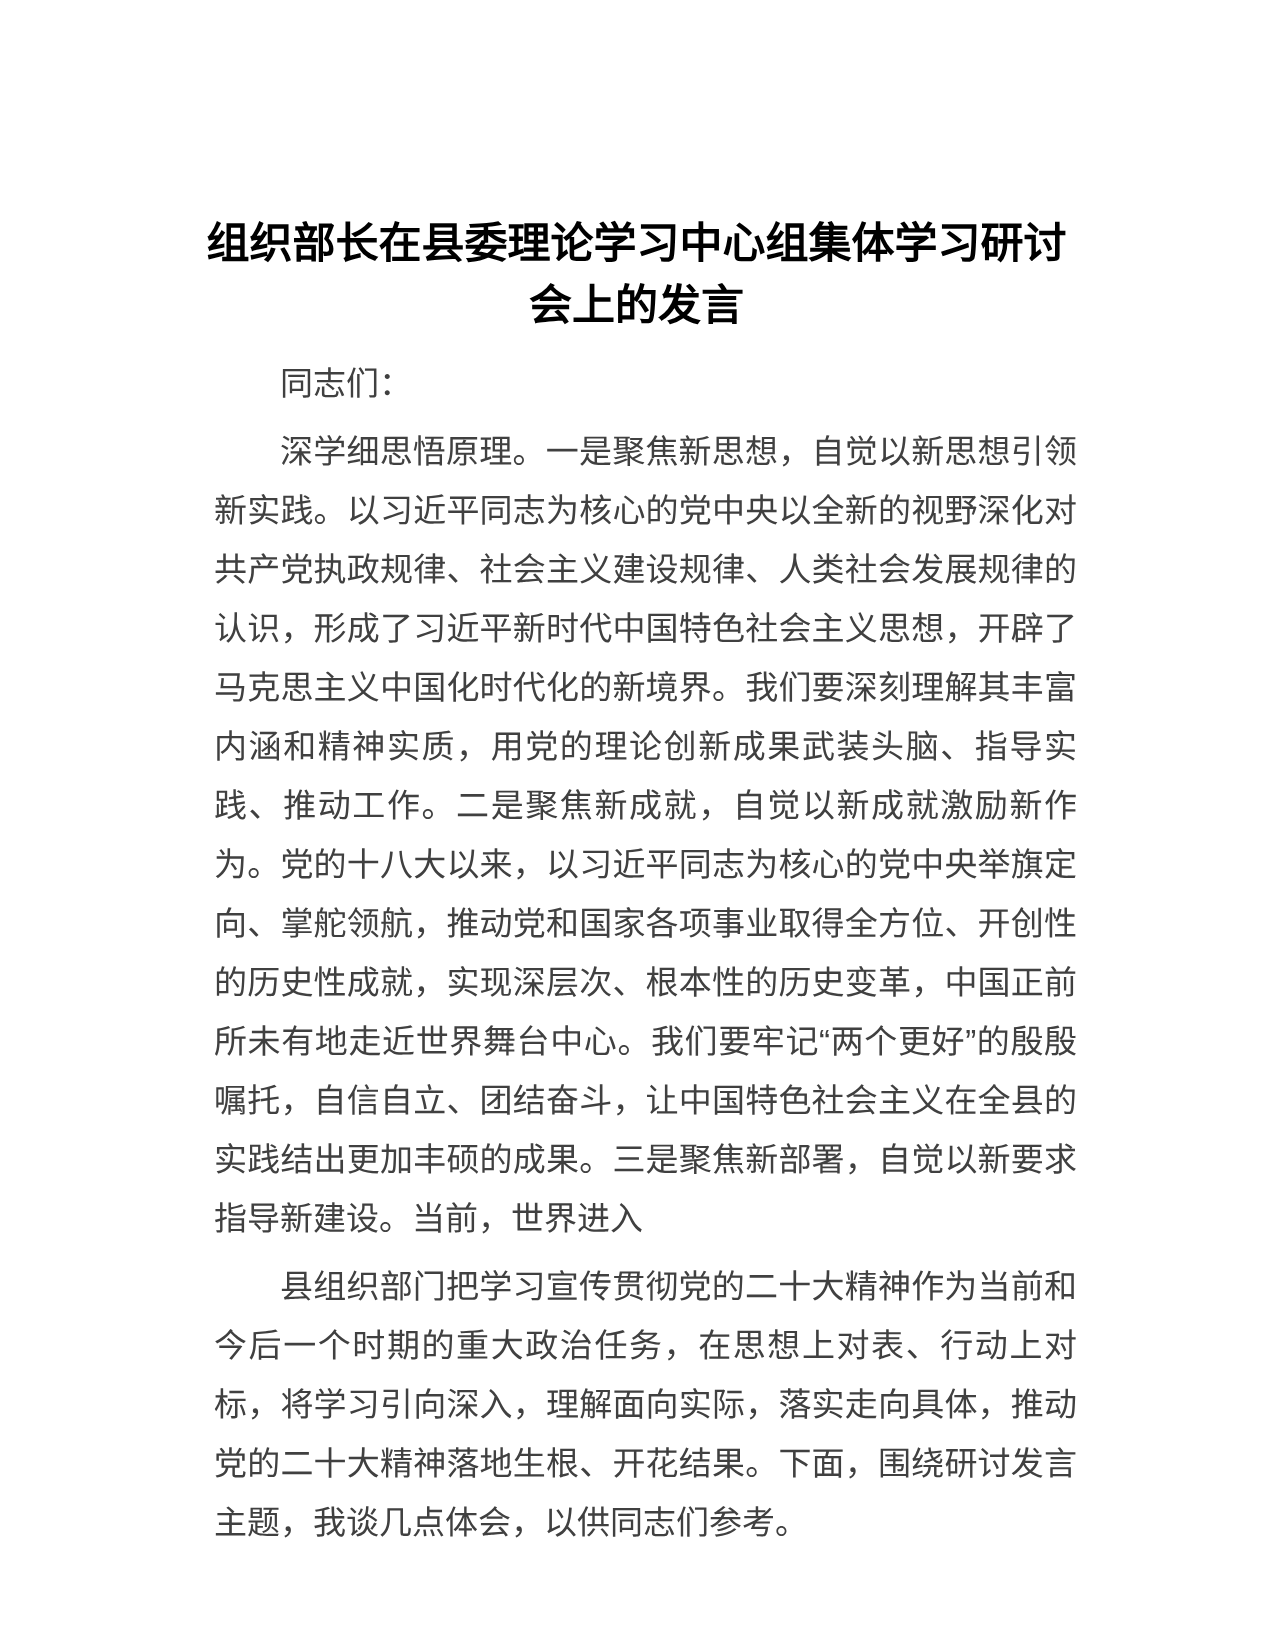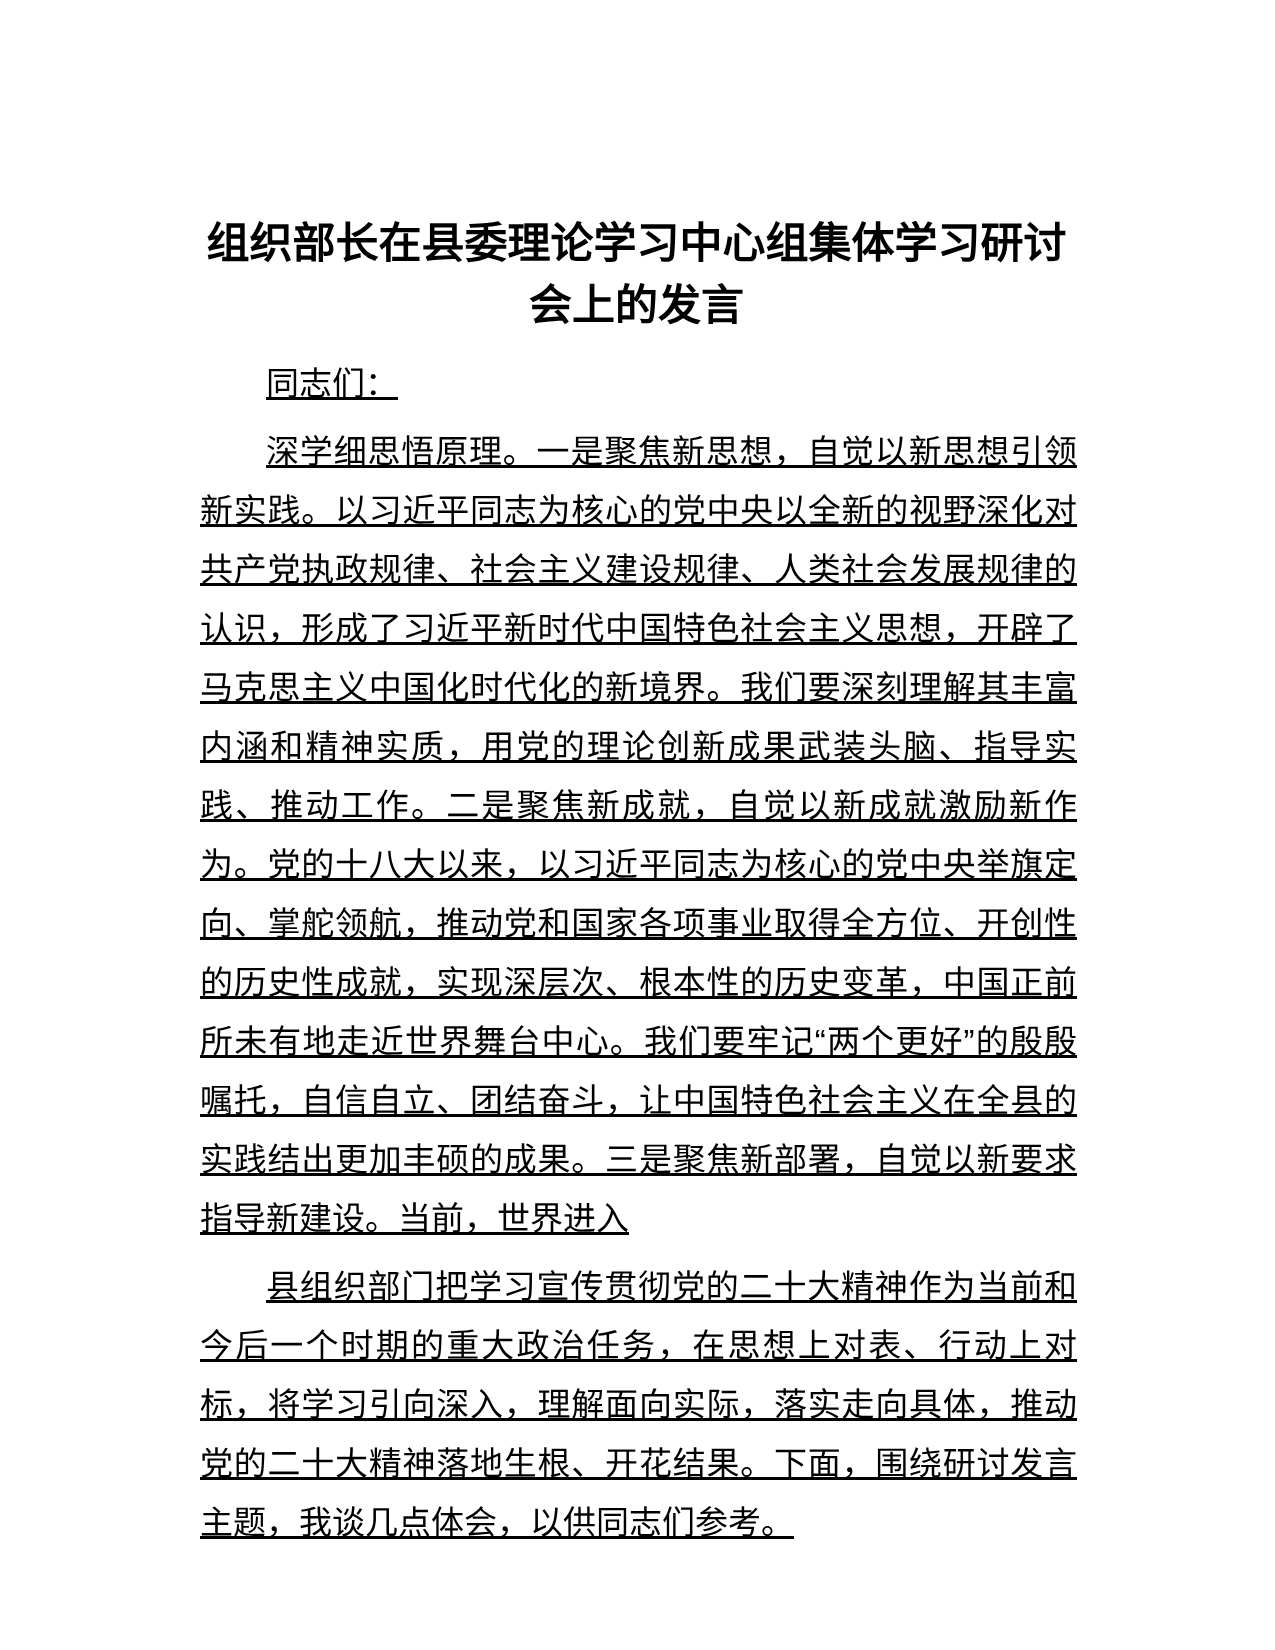--- a/index.html
+++ b/index.html
@@ -26,24 +26,23 @@
     text-align: center;
     margin: 0 0 18px 0;
     color: #000000;
   }
   .doc-body p {
     font-size: 33px;
     line-height: 59px;
     font-weight: 400;
     text-align: justify;
     text-indent: 2em;
-    margin: 0 0 9px 4px;
-    color: #000000;
+    margin: 0 0 9px 18px;
+    color: #404040;
     word-break: break-all;
-    text-decoration: underline;
   }
 </style>
 </head>
 <body>
 
 <div class="page">
   <h1 class="doc-title">组织部长在县委理论学习中心组集体学习研讨会上的发言</h1>
   <div class="doc-body">
     <p>同志们：</p>
     <p>深学细思悟原理。一是聚焦新思想，自觉以新思想引领新实践。以习近平同志为核心的党中央以全新的视野深化对共产党执政规律、社会主义建设规律、人类社会发展规律的认识，形成了习近平新时代中国特色社会主义思想，开辟了马克思主义中国化时代化的新境界。我们要深刻理解其丰富内涵和精神实质，用党的理论创新成果武装头脑、指导实践、推动工作。二是聚焦新成就，自觉以新成就激励新作为。党的十八大以来，以习近平同志为核心的党中央举旗定向、掌舵领航，推动党和国家各项事业取得全方位、开创性的历史性成就，实现深层次、根本性的历史变革，中国正前所未有地走近世界舞台中心。我们要牢记“两个更好”的殷殷嘱托，自信自立、团结奋斗，让中国特色社会主义在全县的实践结出更加丰硕的成果。三是聚焦新部署，自觉以新要求指导新建设。当前，世界进入</p>

